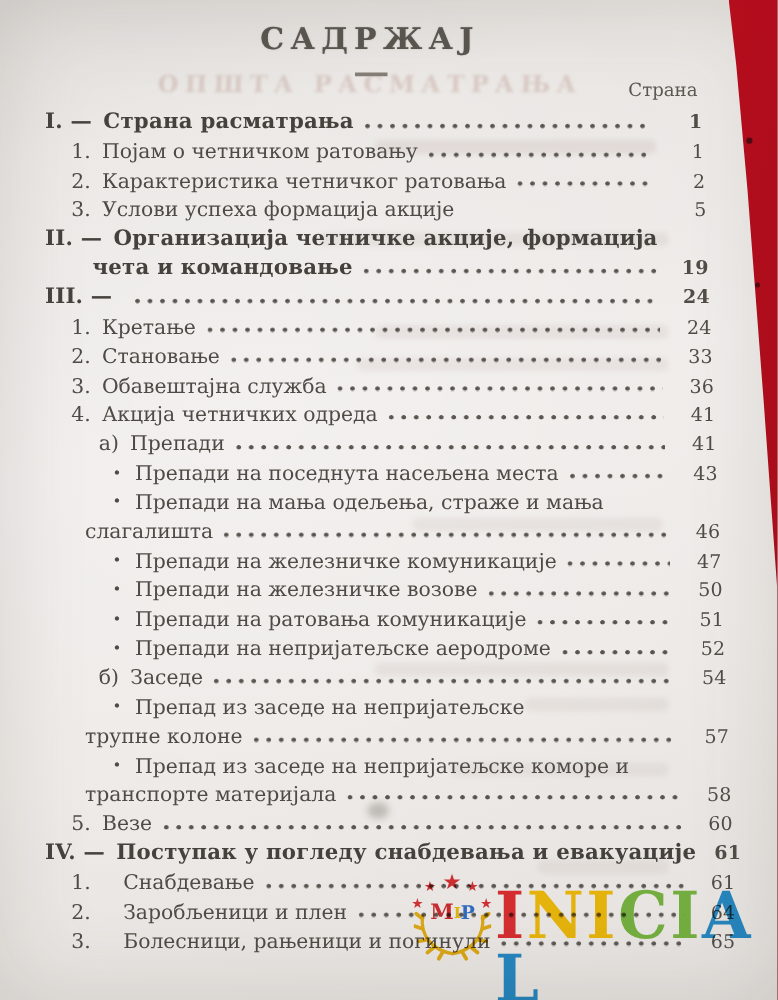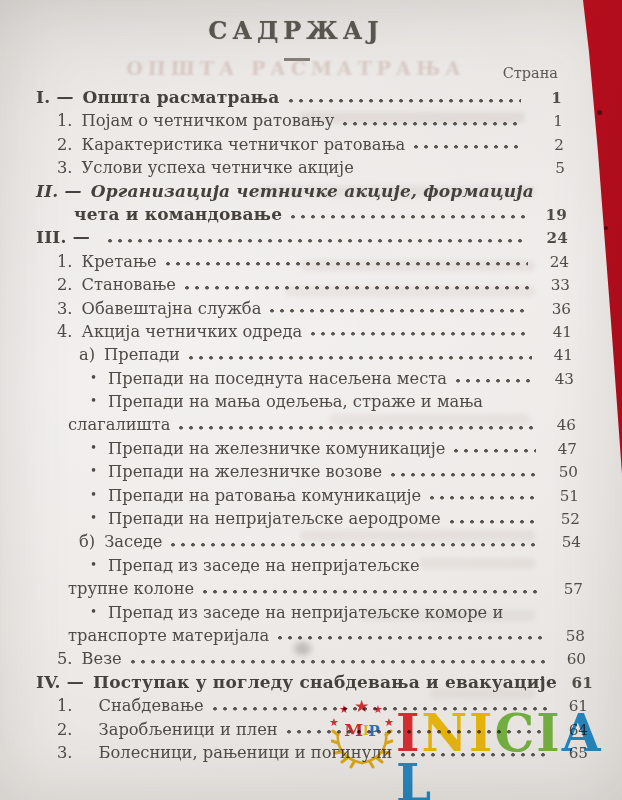--- a/index.html
+++ b/index.html
@@ -89,43 +89,43 @@
   <div class="smudge" style="left:430px;top:688px;width:105px;opacity:.7;"></div>
   <div class="blot" style="left:294px;top:642px;width:17px;height:13px;"></div>
 
   <div class="content">
     <div class="page-title">САДРЖАЈ</div>
     <div class="title-dash"></div>
     <div class="col-header">Страна</div>
     <div id="toc-list">
         <div class="row l0 bold" style="padding-right: 60px;">
           <span class="num">I. —</span>
-          <span class="txt">Општа расматрања</span>
+          <span class="txt">Страна расматрања</span>
           <div class="leader"></div>
           <span class="pg">1</span>
         </div>
         <div class="row l1" style="padding-right: 59px;">
           <span class="num">1.</span>
           <span class="txt">Појам о четничком ратовању</span>
           <div class="leader"></div>
           <span class="pg">1</span>
         </div>
         <div class="row l1" style="padding-right: 58px;">
           <span class="num">2.</span>
           <span class="txt">Карактеристика четничког ратовања</span>
           <div class="leader"></div>
           <span class="pg">2</span>
         </div>
         <div class="row l1" style="padding-right: 57px;">
           <span class="num">3.</span>
-          <span class="txt">Услови успеха четничке акције</span>
+          <span class="txt">Услови успеха формација акције</span>
           <div class="spacer"></div>
           <span class="pg">5</span>
         </div>
-        <div class="row l0 bold" style=" font-style: italic;">
+        <div class="row l0 bold" style="">
           <span class="num">II. —</span>
           <span class="txt">Организација четничке акције, формација</span>
           <div class="spacer"></div>
         </div>
         <div class="row contl0 bold" style="padding-right: 55px;">
           <span class="txt">чета и командовање</span>
           <div class="leader"></div>
           <span class="pg">19</span>
         </div>
         <div class="row l0 bold" style="padding-right: 54px;">

